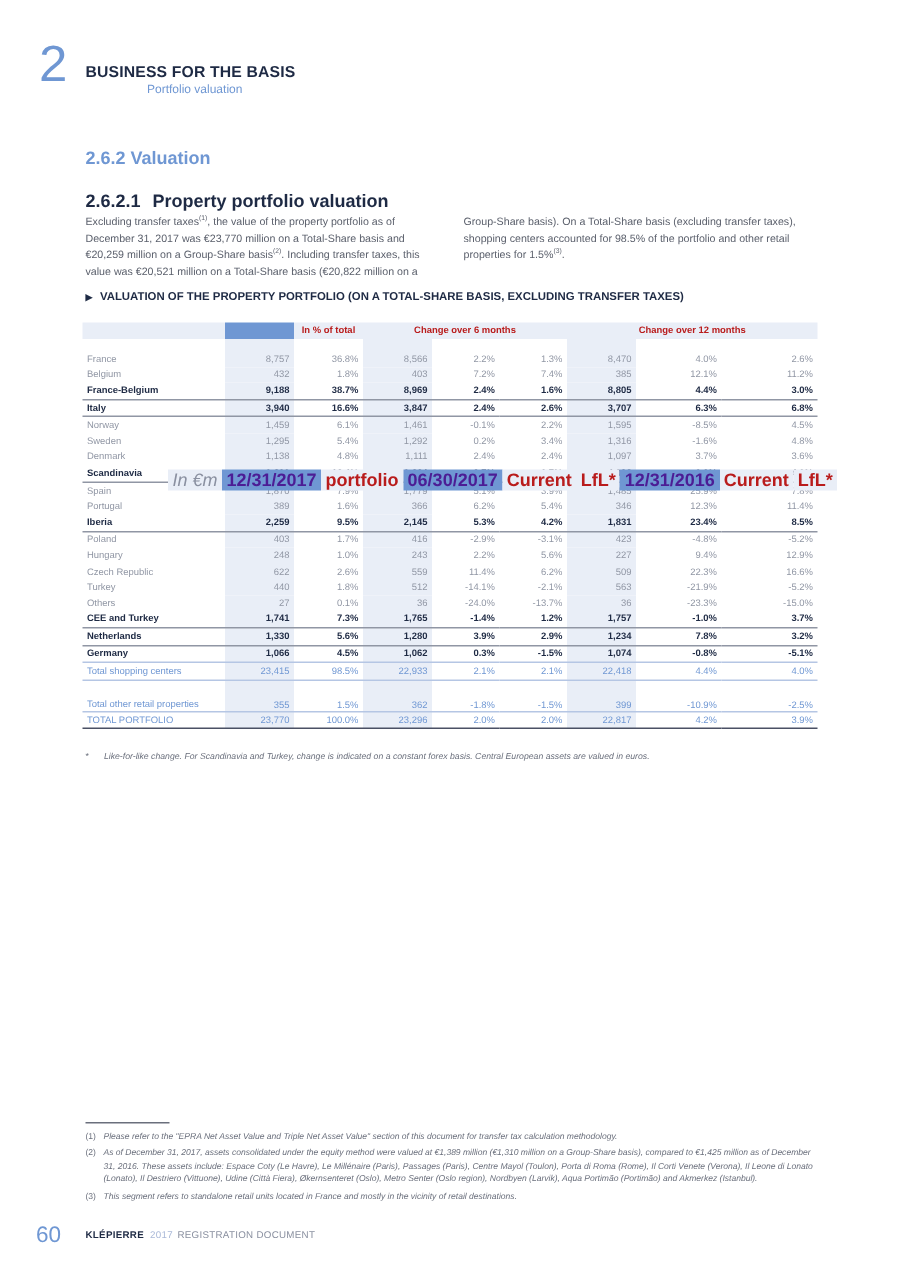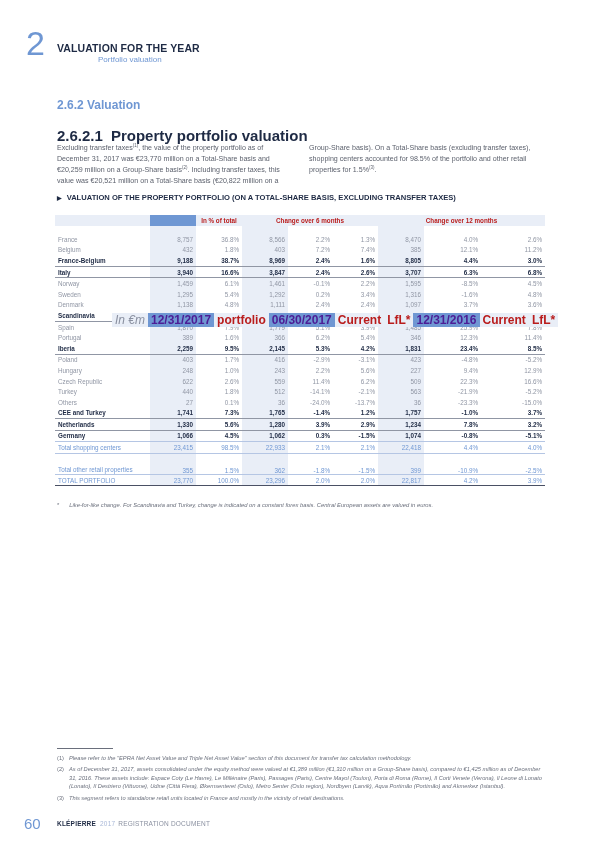--- a/index.html
+++ b/index.html
@@ -1,21 +1,21 @@
 <!DOCTYPE html>
 <html><head>
 <meta charset="utf-8">
 <style>
   html, body { margin: 0; padding: 0; background: #ffffff; }
   body { width: 600px; height: 848px; position: relative; overflow: hidden; font-family: "Liberation Sans", sans-serif; color: #1e2a44; }
   .chapter-num { position: absolute; left: 26px; top: 26px; font-size: 34px; color: #6f97d3; font-weight: 300; line-height: 1; }
   .chapter-title { position: absolute; left: 57px; top: 42px; font-size: 10.5px; font-weight: bold; color: #1e2a44; letter-spacing: 0.1px; }
   .chapter-sub { position: absolute; left: 57px; top: 55px; font-size: 8px; color: #6f97d3; margin-left: 41px; }
   .h2 { position: absolute; left: 57px; top: 98px; font-size: 12px; font-weight: bold; color: #6f97d3; }
-  .h3 { position: absolute; left: 57px; top: 127px; font-size: 15px; font-weight: bold; color: #1e2a44; }
+  .h3 { position: absolute; left: 57px; top: 127px; font-size: 12px; font-weight: bold; color: #1e2a44; }
   .h3 .num { margin-right: 8px; }
   .para { position: absolute; font-size: 7.1px; line-height: 11px; color: #5a5f6b; }
   .para.left { left: 57px; top: 143px; width: 235px; }
   .para.right { left: 309px; top: 143px; width: 240px; }
   sup { font-size: 4.5px; vertical-align: super; line-height: 0; }
   .table-title { position: absolute; left: 57px; top: 193px; font-size: 7.6px; font-weight: bold; color: #1e2a44; }
   .table-title .tri { font-size: 6px; margin-right: 5px; }
 
   .tbl { position: absolute; left: 55px; top: 215px; width: 490px; border-collapse: collapse; font-size: 6.3px; }
   .tbl td, .tbl th { padding: 0 3px; height: 10.6px; white-space: nowrap; }
@@ -46,21 +46,21 @@
 
   .page-num { position: absolute; left: 24px; top: 815px; font-size: 15px; color: #6f97d3; }
   .footer { position: absolute; left: 57px; top: 820px; font-size: 6.5px; color: #8a90a0; letter-spacing: 0.2px; }
   .footer .brand { font-weight: bold; color: #1e2a44; margin-right: 4px; }
   .footer .year { color: #a9b8d8; margin-right: 3px; }
 </style>
 </head>
 <body>
 
 <div class="chapter-num">2</div>
-<div class="chapter-title">VALUATION FOR THE YEAR</div>
+<div class="chapter-title">BUSINESS FOR THE BASIS</div>
 <div class="chapter-sub">Portfolio valuation</div>
 
 <div class="h2">2.6.2 Valuation</div>
 <div class="h3">
   <span class="num">2.6.2.1</span><span>Property portfolio valuation</span>
 </div>
 
 <div class="para left">
   <span>Excluding transfer taxes</span><sup>(1)</sup><span>, the value of the property portfolio as of December 31, 2017 was €23,770 million on a Total-Share basis and €20,259 million on a Group-Share basis</span><sup>(2)</sup><span>. Including transfer taxes, this value was €20,521 million on a Total-Share basis (€20,822 million on a</span>
 </div>

